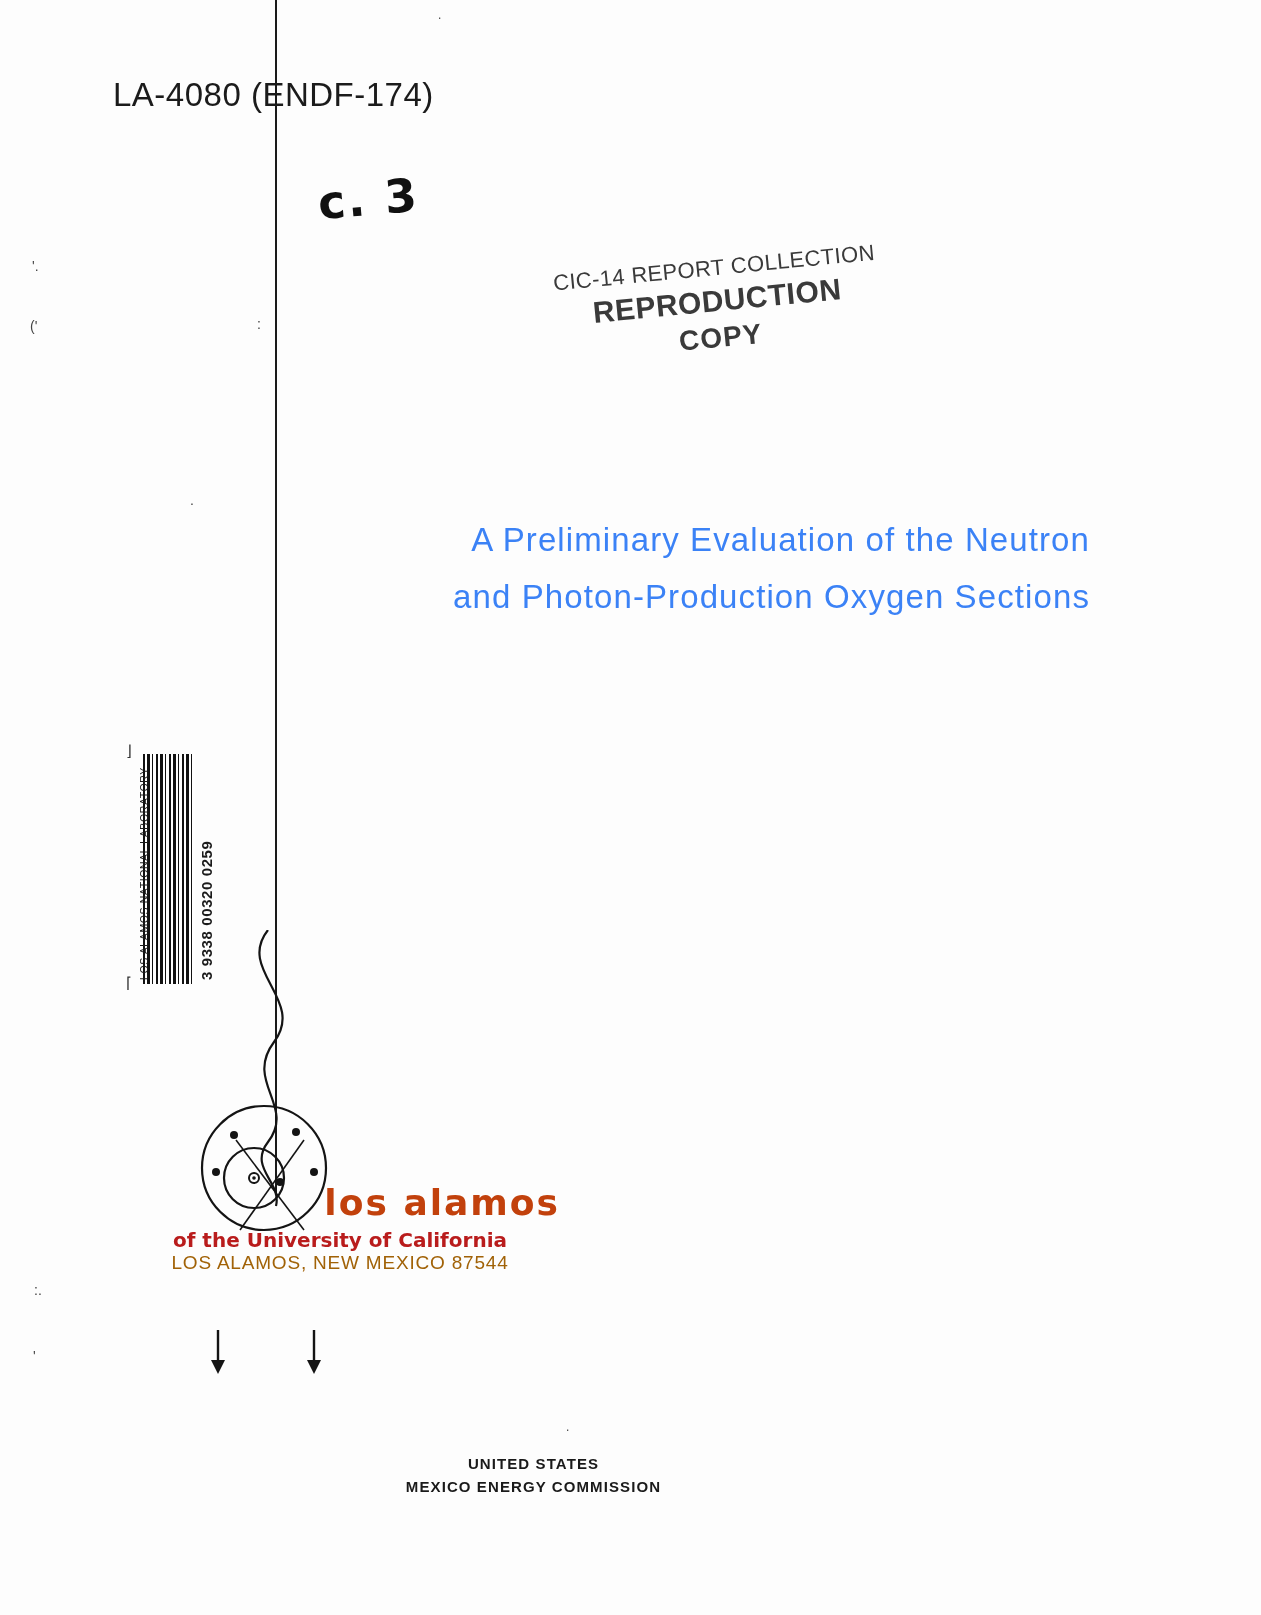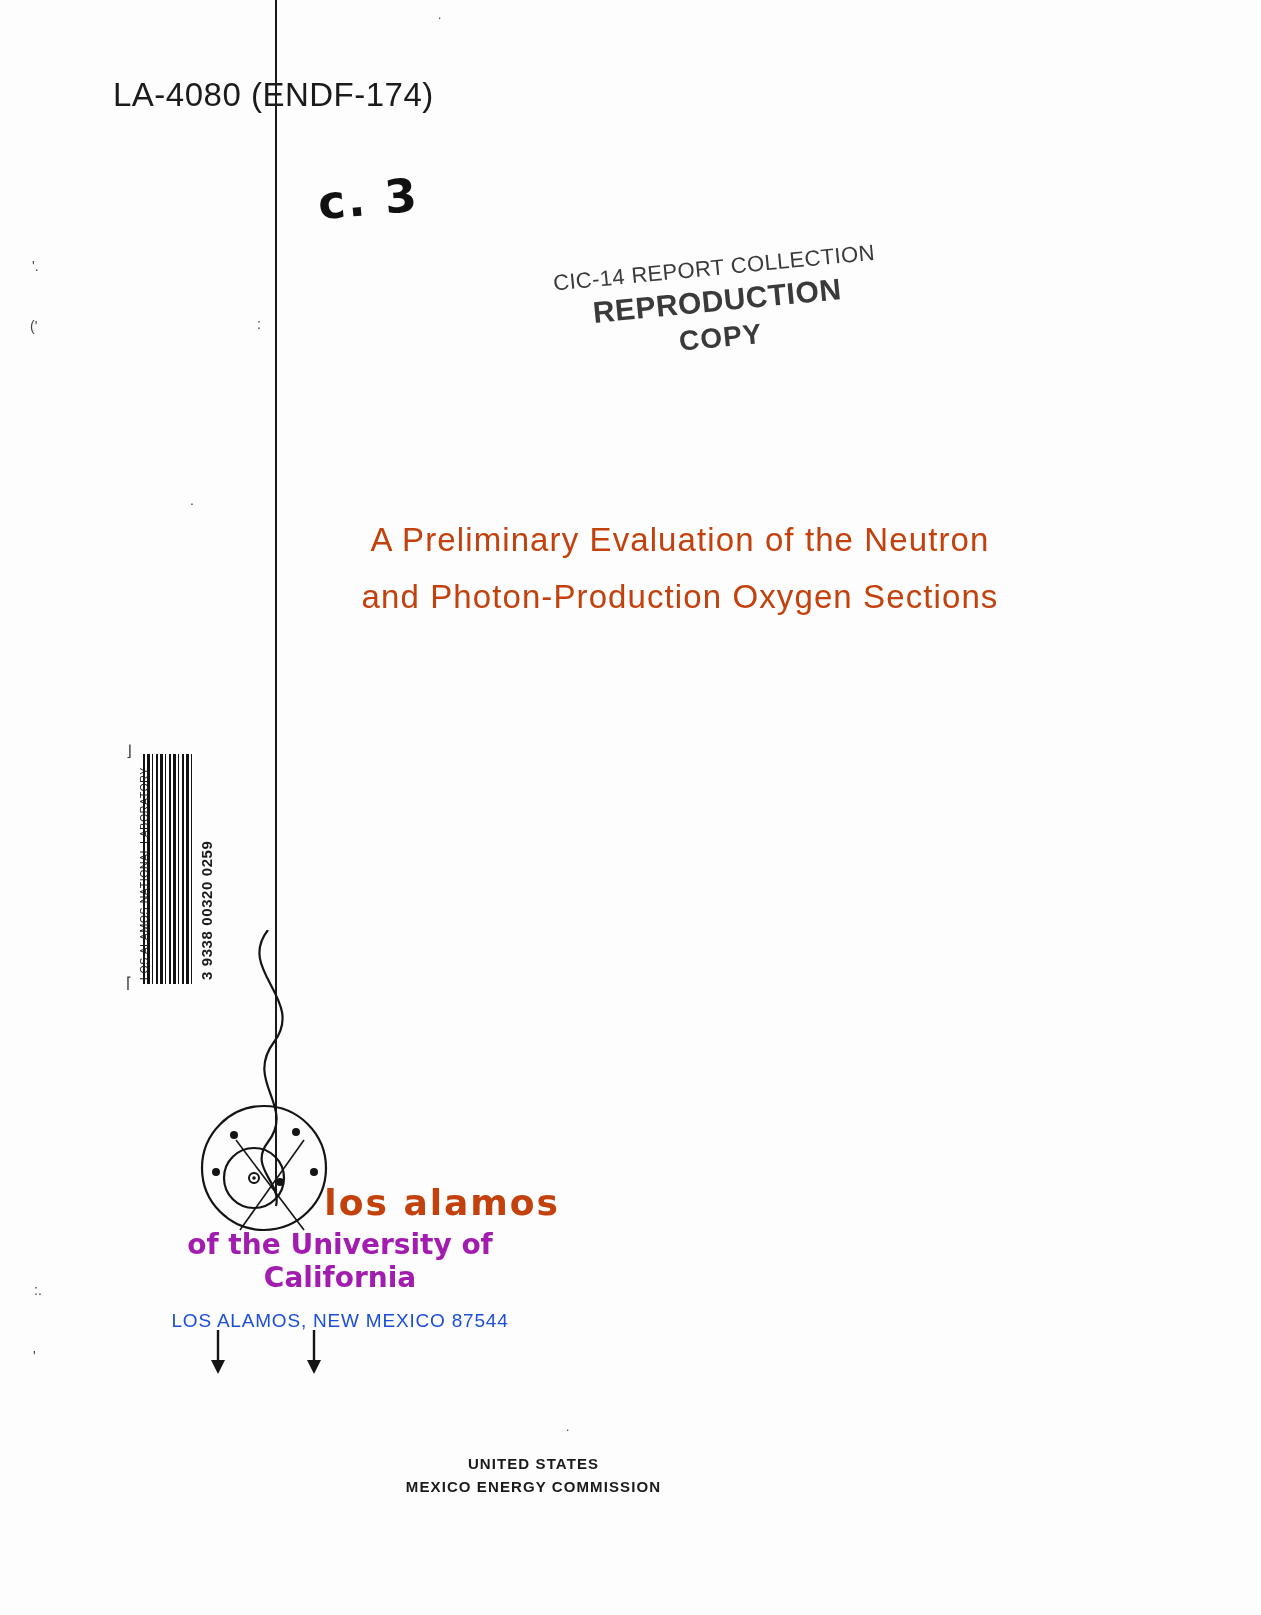--- a/index.html
+++ b/index.html
@@ -80,25 +80,25 @@
     margin-top: 4px;
     white-space: nowrap;
   }
 
   
   .title {
     position: absolute;
     left: 270px;
     top: 512px;
     width: 820px;
-    text-align: center;
+    text-align: right;
     font-size: 33px;
     line-height: 1.72;
     letter-spacing: 1.1px;
-    color: #c2410c;
+    color: #3b82f6;
     font-weight: 400;
   }
 
   
   .barcode-wrap {
     position: absolute;
     left: 126px;
     top: 742px;
     width: 86px;
     height: 258px;
@@ -162,31 +162,31 @@
   .logo-sci {
     font-family: "DejaVu Sans", sans-serif;
     font-size: 28px;
     font-weight: bold;
     letter-spacing: 1px;
     color: #101010;
     margin-top: 8px;
   }
   .logo-univ {
     font-family: "DejaVu Sans", sans-serif;
-    font-size: 28px;
-    font-weight: bold;
-    color: #a21caf;
+    font-size: 20px;
+    font-weight: bold;
+    color: #b91c1c;
     margin-top: 7px;
   }
   .logo-city {
     font-family: "Liberation Sans", sans-serif;
     font-size: 19px;
     letter-spacing: 0.8px;
-    color: #1d4ed8;
-    margin-top: 16px;
+    color: #a16207;
+    margin-top: 0;
   }
 
   
   .atom {
     position: absolute;
     left: 196px;
     top: 930px;
     width: 210px;
     height: 330px;
   }

